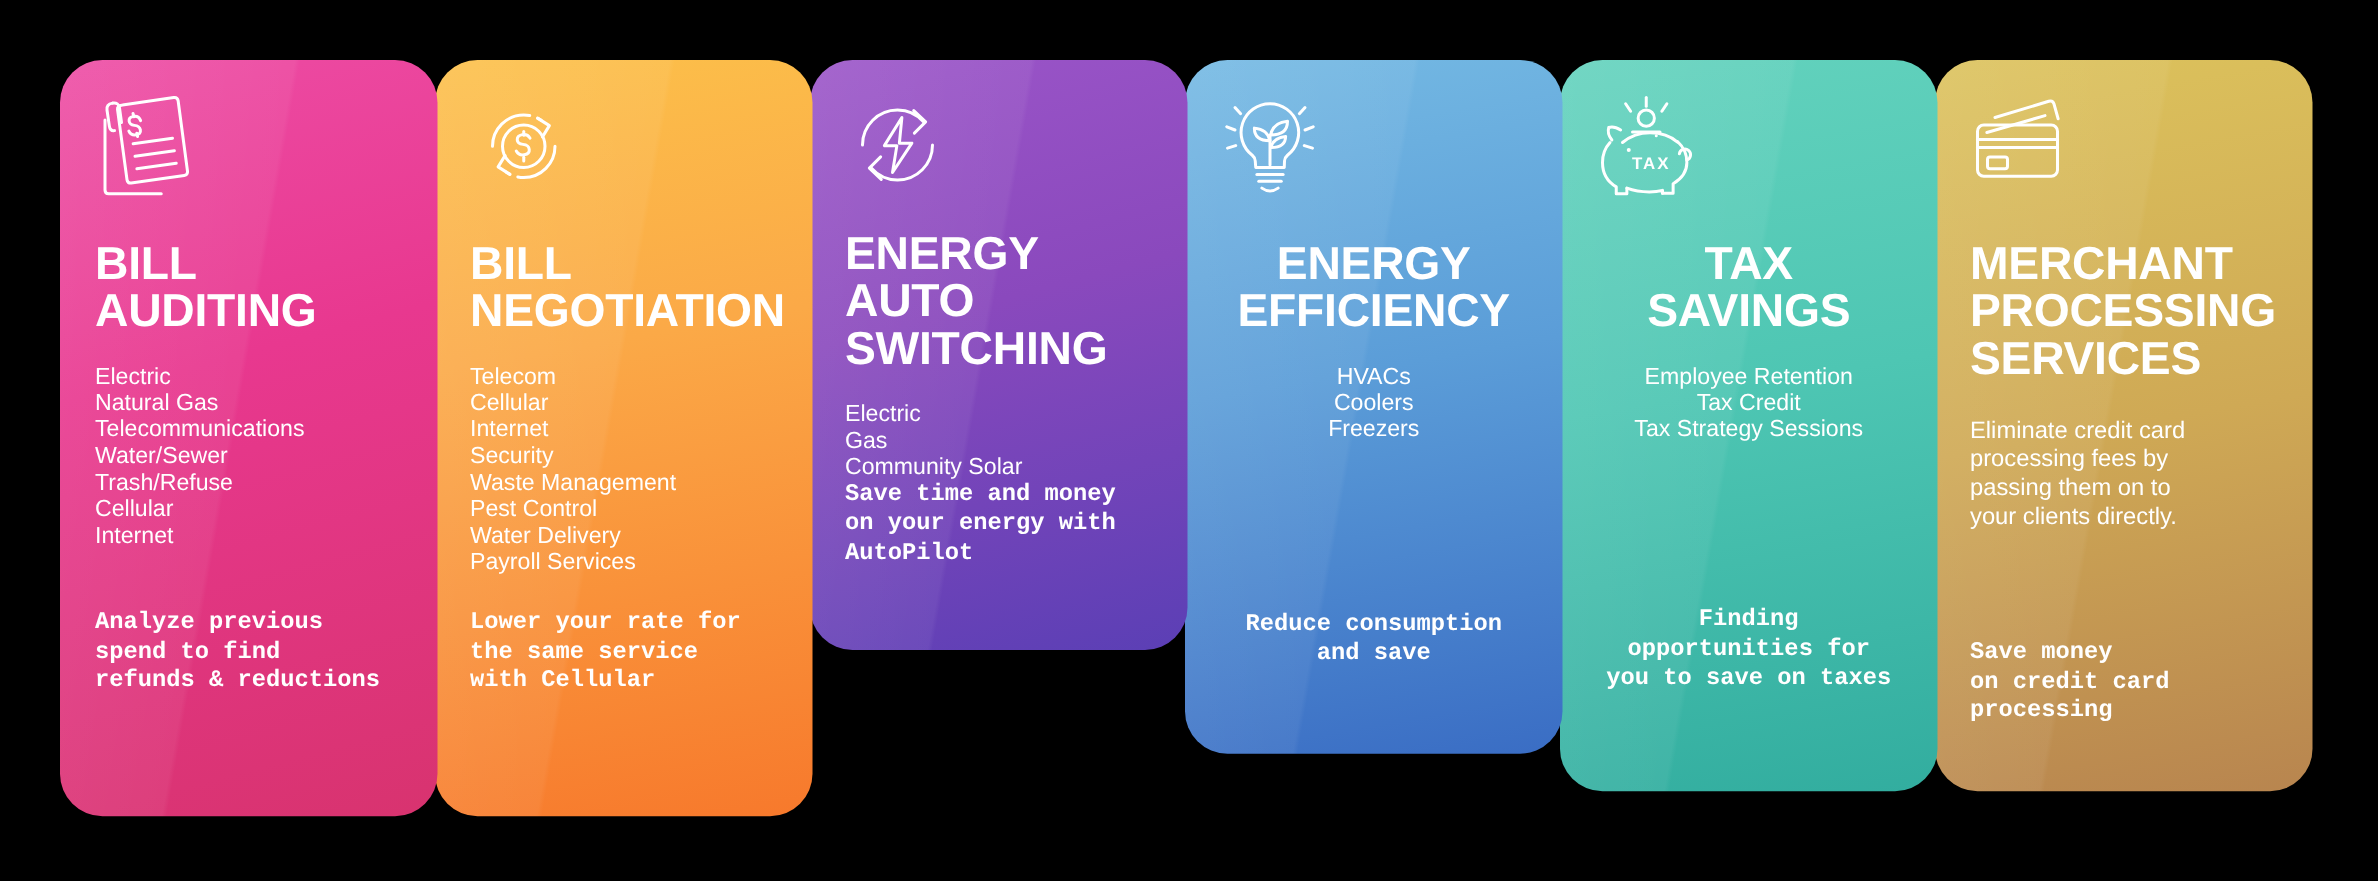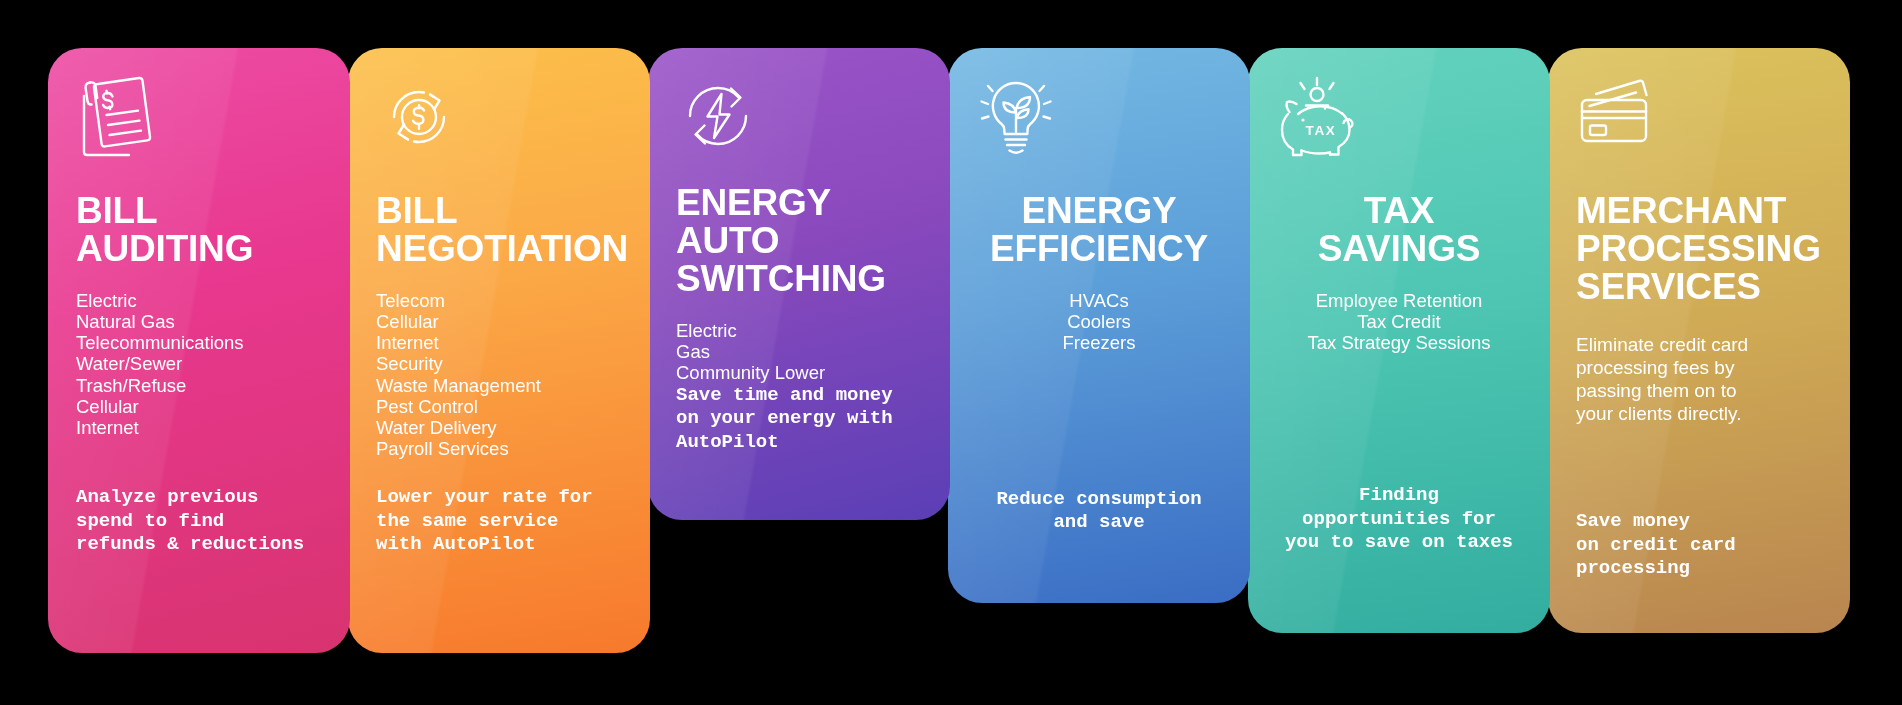--- a/index.html
+++ b/index.html
@@ -152,41 +152,41 @@
         <li>Cellular</li>
         <li>Internet</li>
         <li>Security</li>
         <li>Waste Management</li>
         <li>Pest Control</li>
         <li>Water Delivery</li>
         <li>Payroll Services</li>
       </ul>
       <div class="tagline">Lower your rate for
 the same service
-with AutoPilot</div>
+with Cellular</div>
     </div>
   </div>
 
   <div class="card c3">
     <div class="card-inner">
       <div class="icon-wrap">
         <svg width="84" height="84" viewBox="0 0 84 84" fill="none" stroke="#fff" stroke-width="2.4" stroke-linecap="round" stroke-linejoin="round">
           <path d="M14 42 a28 28 0 0 1 28 -28 a28 28 0 0 1 21 9.6"></path>
           <path d="M70 42 a28 28 0 0 1 -28 28 a28 28 0 0 1 -21 -9.6"></path>
           <path d="M55 14.5 L64.5 23.5 L55.5 32.5"></path>
           <path d="M29 69.5 L19.5 60.5 L28.5 51.5"></path>
           <path d="M45.5 20 L31.5 42.5 L41.5 42.5 L38 64 L53.5 40.5 L43.5 40.5 Z"></path>
         </svg>
       </div>
       <div class="card-title">ENERGY AUTO
 SWITCHING</div>
       <ul class="svc-list">
         <li>Electric</li>
         <li>Gas</li>
-        <li>Community Lower</li>
+        <li>Community Solar</li>
       </ul>
       <div class="tagline">Save time and money
 on your energy with
 AutoPilot</div>
     </div>
   </div>
 
   <div class="card c4">
     <div class="card-inner">
       <div class="icon-wrap">

